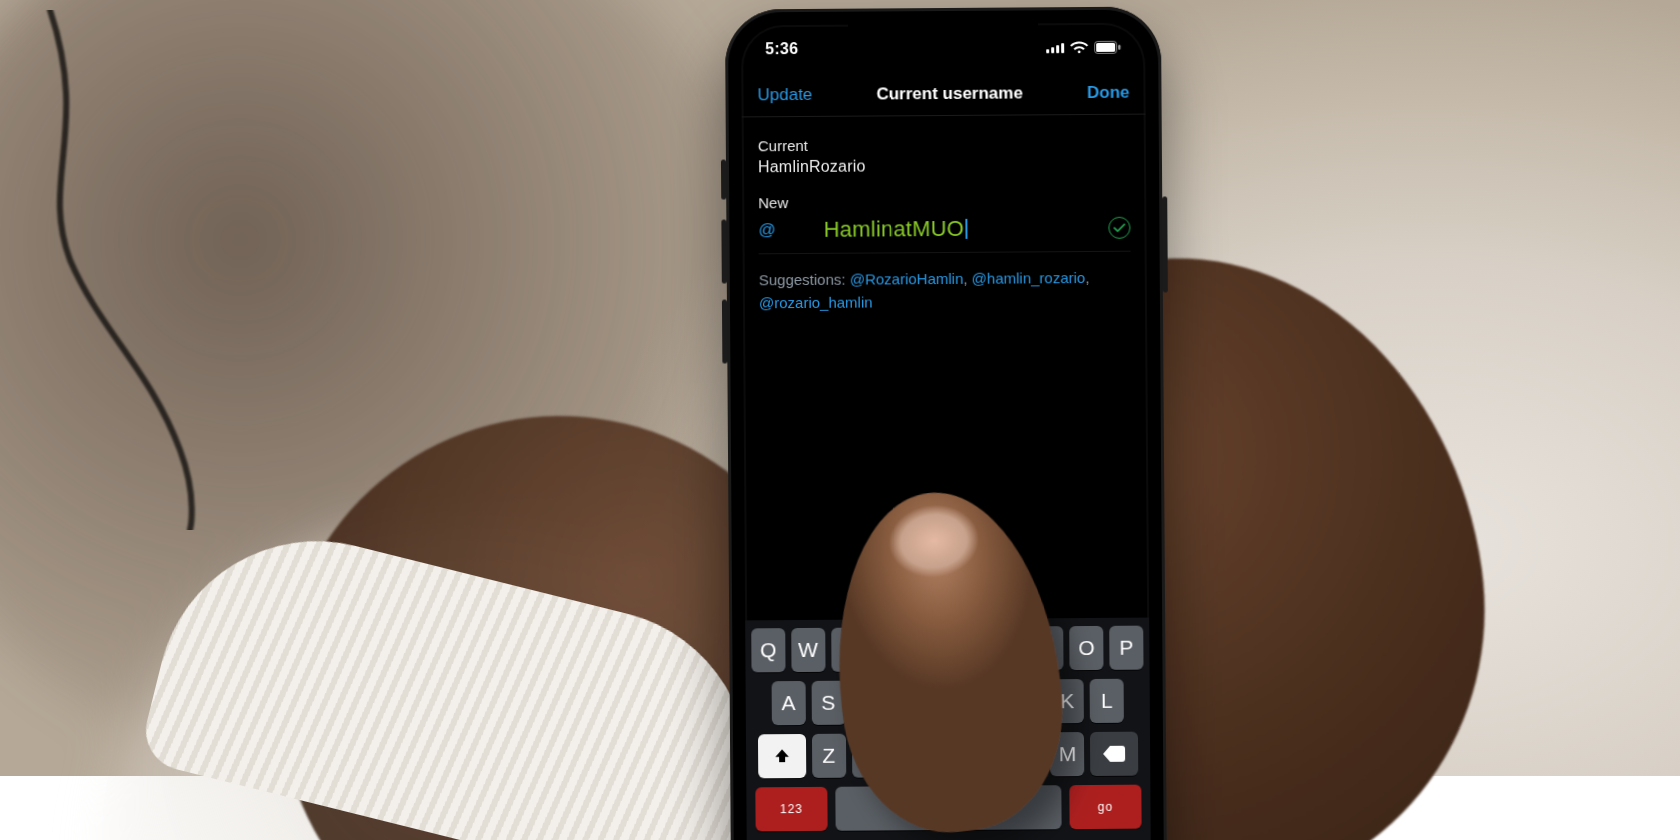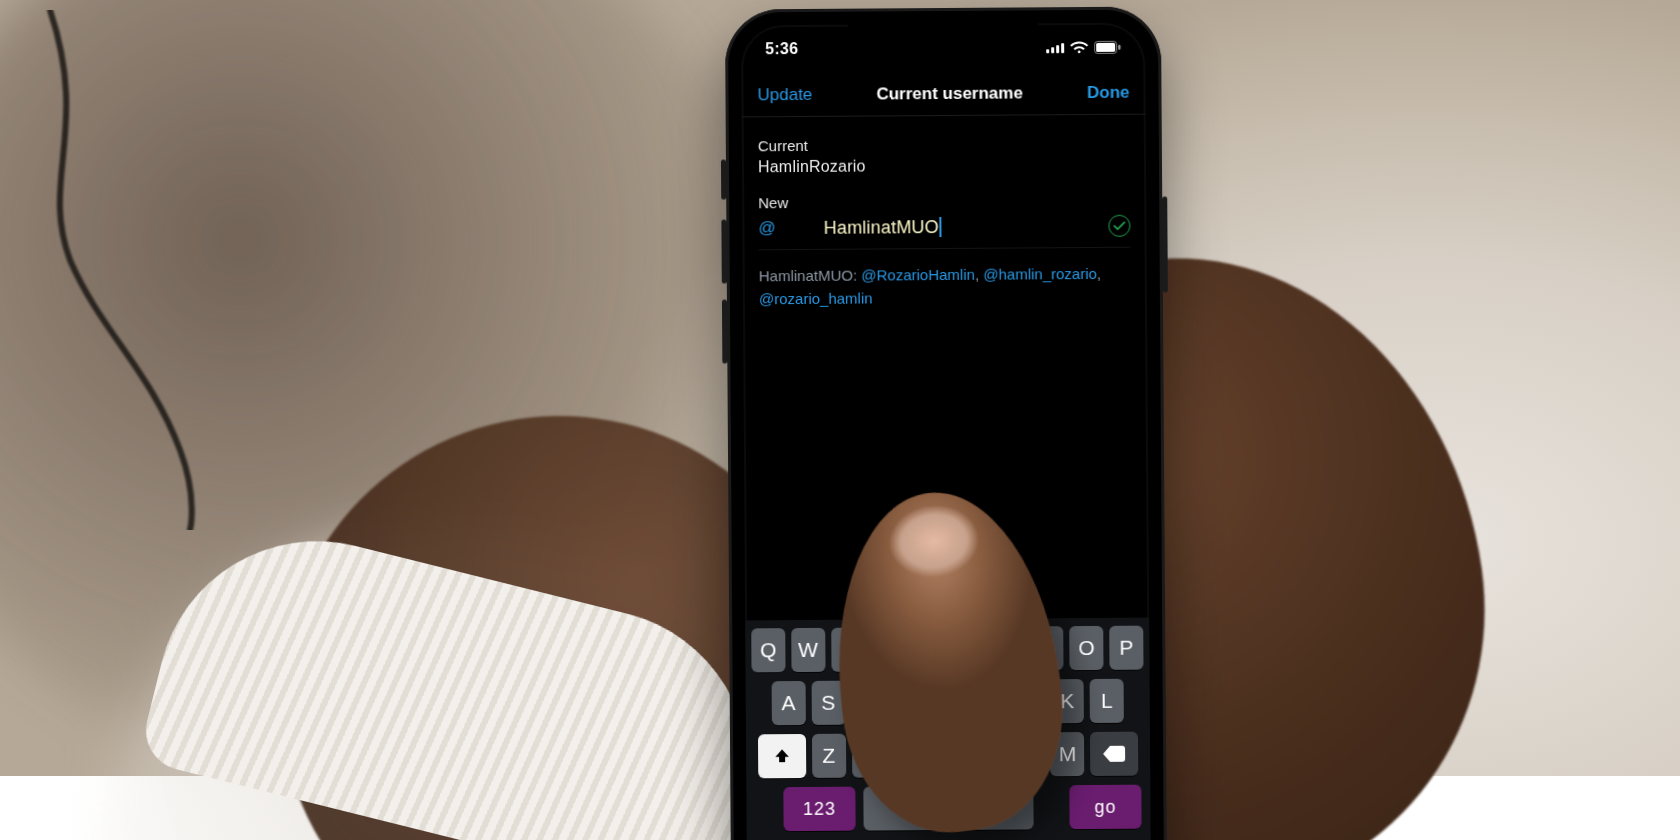--- a/index.html
+++ b/index.html
@@ -66,40 +66,40 @@
   .nav .btn { color:#1d9bf0; font-size:17px; cursor:pointer; }
   .nav .btn.done { font-weight:700; }
   .nav .title { font-size:17px; font-weight:700; color:#fff; }
 
   .content { position:absolute; top:100px; left:0; right:0; padding:4px 16px 0; font-size:16px; }
   .label { color:#e9e9e9; font-size:15px; margin-top:8px; margin-bottom:4px; font-weight:500; }
   .value-static { color:#e9e9e9; font-size:16px; padding-bottom:10px; letter-spacing:0.2px; }
   .row-new { display:flex; align-items:center; justify-content:space-between; gap:8px; padding:2px 0 10px; border-bottom:1px solid #141414; }
   .input-line { display:flex; align-items:center; gap:0; }
   .at { color:#1d9bf0; font-size:17px; }
-  .input { color:#fef9c3; font-size:18px; letter-spacing:0.2px;padding-left:48px; }
+  .input { color:#84cc16; font-size:22px; letter-spacing:0.2px;padding-left:48px; }
   .caret { width:2px; height:20px; background:#1d9bf0; margin-left:1px; animation:blink 1.1s steps(1,end) infinite; }
   @keyframes blink { 50% { opacity:0; } }
   .check { width:22px; height:22px; border:1.6px solid #17a34a; border-radius:50%; display:flex; align-items:center; justify-content:center; }
   .check svg { display:block; }
 
   .sugs { margin-top:14px; font-size:15px; color:#8b98a5; line-height:1.55; }
   .sug { color:#1d9bf0; cursor:pointer; }
 
   
   .keyboard { position:absolute; left:0; right:0; bottom:0; background:#111316; padding:8px 5px 6px; }
   .krow { display:flex; gap:6px; justify-content:center; margin-bottom:9px; }
   .key { background:#5a5f66; color:#fff; border-radius:6px; height:44px; display:flex; align-items:center; justify-content:center;
     font-size:21px; font-weight:500; box-shadow: 0 1px 0 rgba(0,0,0,0.7); cursor:pointer; user-select:none; }
   .key.letter { width:33.8px; }
   .krow.mid { padding:0 18px; }
   .key.fn { background:#3a3d42; width:44px; font-size:16px; }
   .key.fn.wide { width:48px; }
   .key.space { flex:1; background:#5a5f66; font-size:16px; }
-  .key.num { background:#701a75; width:72px; font-size:18px; letter-spacing:1px;margin-left:28px; }
+  .key.num { background:#b91c1c; width:72px; font-size:12px; letter-spacing:1px; }
   .key.del { background:#3a3d42; width:48px; }
   .bottom-row { display:flex; gap:8px; padding:0 4px; margin-bottom:6px; }
   .emoji-row { display:flex; align-items:center; justify-content:flex-start; padding:4px 6px 0; height:40px; }
 
   .shift-ic { width:18px; height:18px; }
   
   .thumb { position:absolute; left:50%; bottom:66px; transform:translate(-50%,0) rotate(-6deg); width:220px; height:340px;
     background: radial-gradient(120px 170px at 50% 18%, #b88160 0%, #8b5a3a 40%, #5a3722 80%);
     border-radius:120px 120px 110px 110px / 220px 220px 140px 140px; filter: blur(0.4px);
     z-index:20; box-shadow: 14px 18px 28px rgba(0,0,0,0.4); }
@@ -170,21 +170,21 @@
               <span class="caret"></span>
             </span>
             <span class="check">
               <svg width="12" height="10" viewBox="0 0 12 10">
                   <path d="M1 5.2 4.2 8.4 11 1.6" fill="none" stroke="#17a34a" stroke-width="1.8" stroke-linecap="round" stroke-linejoin="round"></path>
                 </svg>
             </span>
           </div>
 
           <div class="sugs">
-            <span>HamlinatMUO:</span>
+            <span>Suggestions:</span>
             <span> </span>
             <span class="sug">@RozarioHamlin</span><span>,</span>
             <span> </span>
             <span class="sug">@hamlin_rozario</span><span>,</span>
             <br>
             <span class="sug">@rozario_hamlin</span>
           </div>
         </div>
 
         <div class="keyboard">

